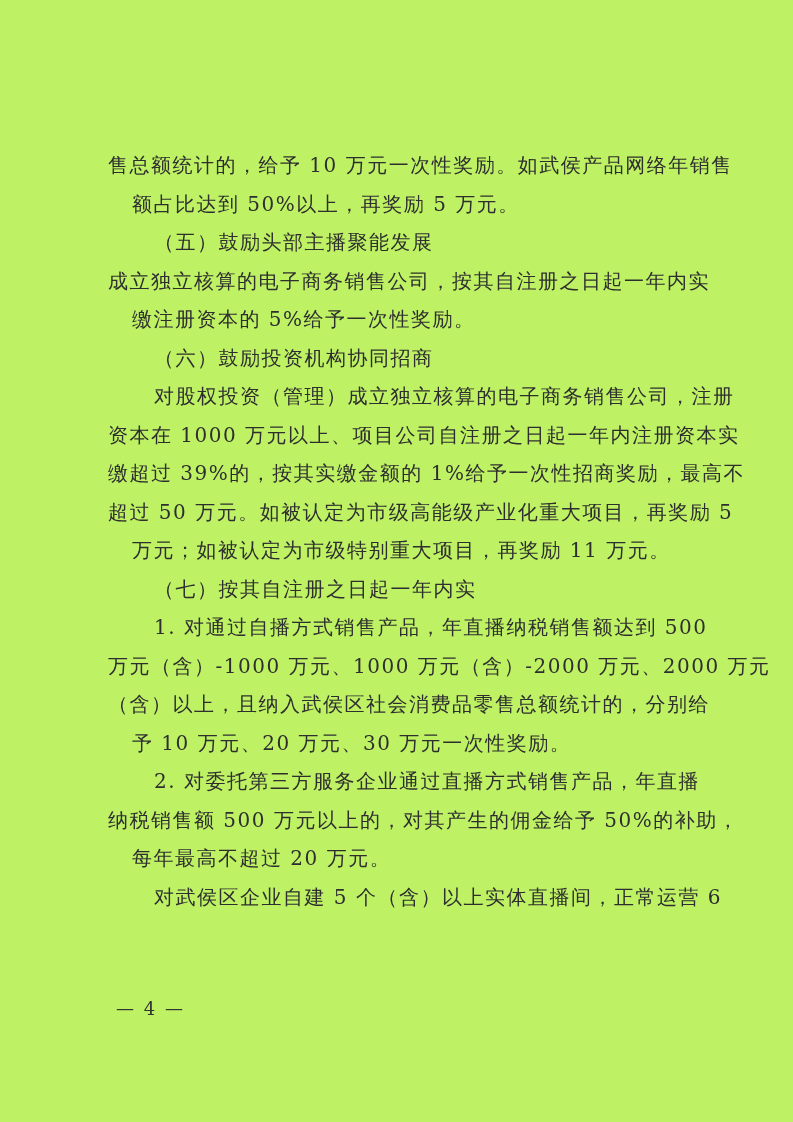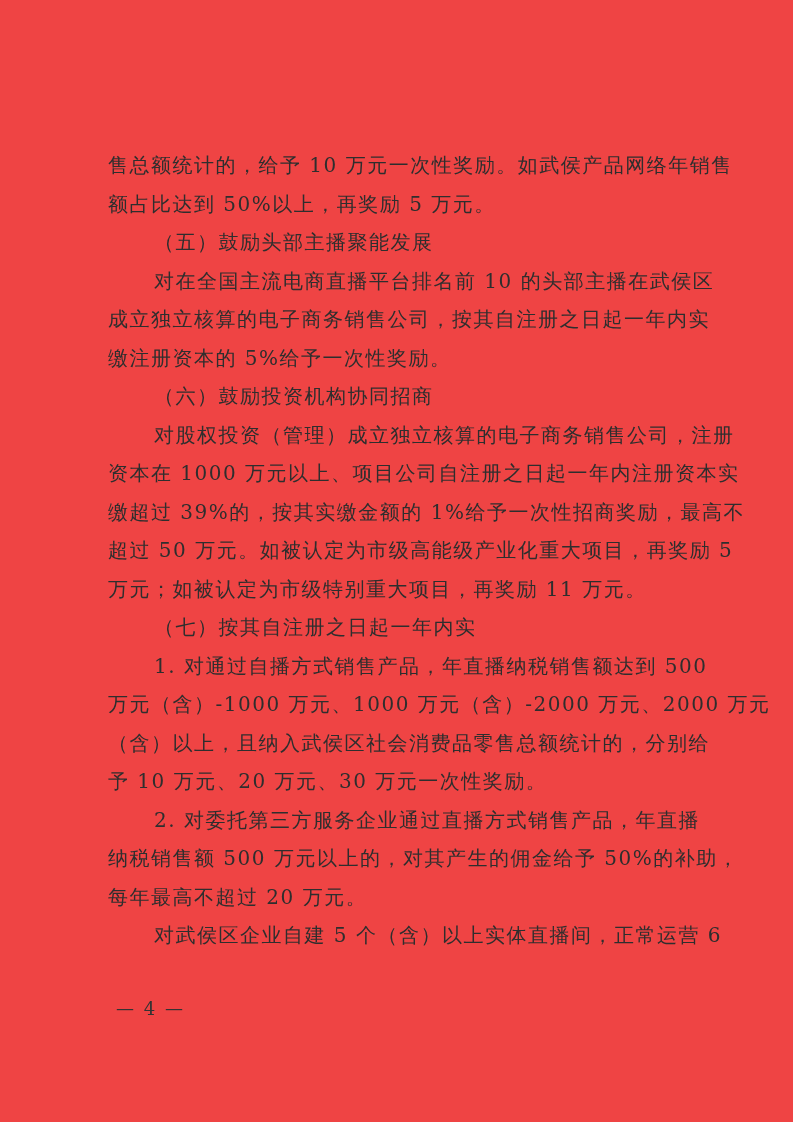--- a/index.html
+++ b/index.html
@@ -13,39 +13,40 @@
       position: relative;
       overflow: hidden;
       font-family: "DejaVu Serif", "Liberation Serif", serif;
       color: #2e2e2e;
     }
     .page {
       position: absolute;
       left: 0; top: 0;
       width: 793px;
       height: 1122px;
-      background: #ef4444;
+      background: #bef264;
     }
     .body-text {
       position: absolute;
       left: 108px;
       top: 146px;
       width: 584px;
     }
     .line {
       height: 38.5px;
       line-height: 38.5px;
       font-size: 20px;
       white-space: nowrap;
       text-align: justify;
       text-align-last: justify;
       letter-spacing: 1.5px;
     }
     .line.last {
       text-align-last: left;
+      margin-left: 24px;
     }
     .line.indent {
       padding-left: 46px;
     }
     .line.heading {
       text-align-last: left;
     }
     .page-number {
       position: absolute;
       left: 116px;
@@ -57,21 +58,20 @@
     }
   </style>
 </head>
 <body>
 
 <div class="page">
   <div class="body-text">
     <div class="line">售总额统计的，给予 10 万元一次性奖励。如武侯产品网络年销售</div>
     <div class="line last">额占比达到 50%以上，再奖励 5 万元。</div>
     <div class="line indent heading">（五）鼓励头部主播聚能发展</div>
-    <div class="line indent">对在全国主流电商直播平台排名前 10 的头部主播在武侯区</div>
     <div class="line">成立独立核算的电子商务销售公司，按其自注册之日起一年内实</div>
     <div class="line last">缴注册资本的 5%给予一次性奖励。</div>
     <div class="line indent heading">（六）鼓励投资机构协同招商</div>
     <div class="line indent">对股权投资（管理）成立独立核算的电子商务销售公司，注册</div>
     <div class="line">资本在 1000 万元以上、项目公司自注册之日起一年内注册资本实</div>
     <div class="line">缴超过 39%的，按其实缴金额的 1%给予一次性招商奖励，最高不</div>
     <div class="line">超过 50 万元。如被认定为市级高能级产业化重大项目，再奖励 5</div>
     <div class="line last">万元；如被认定为市级特别重大项目，再奖励 11 万元。</div>
     <div class="line indent heading">（七）按其自注册之日起一年内实</div>
     <div class="line indent">1. 对通过自播方式销售产品，年直播纳税销售额达到 500</div>

